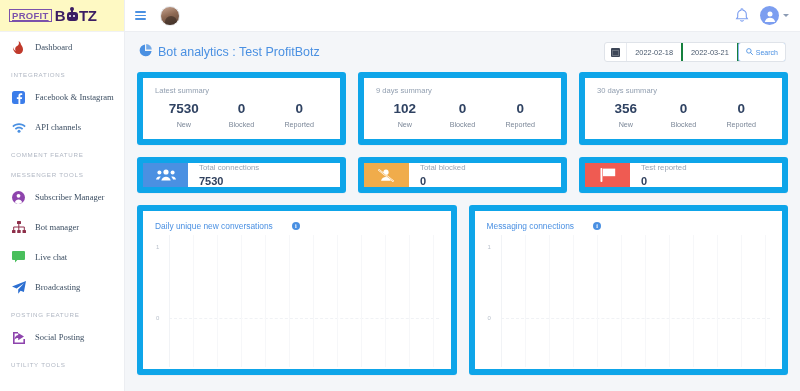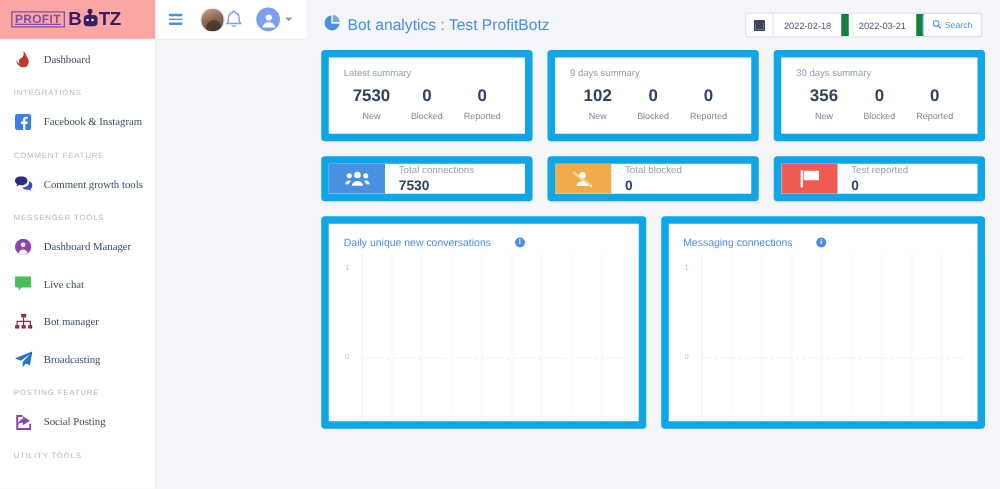--- a/index.html
+++ b/index.html
@@ -15,21 +15,21 @@
   
   .sidebar {
     width: 125px; height: 391px; flex: 0 0 125px;
     background: #ffffff;
     border-right: 1px solid #eceef2;
     display: flex; flex-direction: column;
   }
   .logo-wrap {
     height: 32px; flex: 0 0 32px;
     display: flex; align-items: center; padding-left: 9px;
-    background: #fca5a5;
+    background: #fef9c3;
     border-bottom: 1px solid #f0f1f4;
   }
   .logo { display: flex; align-items: center; gap: 3px; }
   .logo-profit {
     font-size: 9.5px; font-weight: bold; letter-spacing: .3px;
     color: #7b52ab; border: 1.4px solid #7b52ab;
     padding: 0px 2px 0 2px; line-height: 11px;
     text-decoration: underline;
   }
   .logo-botz {
@@ -71,21 +71,21 @@
     width: 15px; height: 15px; flex: 0 0 15px;
     display: flex; align-items: center; justify-content: center;
   }
   .nav-group {
     font-size: 6.2px; letter-spacing: .7px; color: #b0b7c3;
     text-transform: uppercase; padding: 9px 0 4px 11px;
     font-weight: normal;
   }
 
   
-  .main { flex: 1 1 auto; display: flex; min-width: 0; }
+  .main { flex: 1 1 auto; display: flex; flex-direction: column; min-width: 0; }
   .topbar {
     height: 32px; flex: 0 0 32px; background: #ffffff;
     border-bottom: 1px solid #eceef2;
     display: flex; align-items: center; padding: 0 11px 0 10px;
   }
   .hamburger { display: flex; flex-direction: column; gap: 2px; cursor: pointer; }
   .hamburger span { display: block; width: 11px; height: 1.6px; background: #4a90e2; border-radius: 1px; }
   .avatar-photo {
     width: 20px; height: 20px; border-radius: 50%;
     margin-left: 14px; overflow: hidden;
@@ -127,21 +127,21 @@
     display: flex; align-items: stretch; height: 20px;
     border: 1px solid #dfe3e9; border-radius: 3px; overflow: hidden;
     background: #fff;
   }
   .dr-cal {
     width: 22px; display: flex; align-items: center; justify-content: center;
     border-right: 1px solid #e7eaef; cursor: pointer;
   }
   .dr-date {
     display: flex; align-items: center; padding: 0 8px;
-    font-size: 7.4px; color: #4a5a6e; border-right: 6px solid #15803d;
+    font-size: 7.4px; color: #4a5a6e; border-right: 2px solid #15803d;
     cursor: pointer; white-space: nowrap;
   }
   .dr-search {
     display: flex; align-items: center; gap: 3px;
     padding: 0 7px; font-size: 7px; color: #4a90e2;
     border: 1px solid #8bb6ef; border-radius: 3px;
     background: #fff; cursor: pointer; margin: -1px;
   }
 
   
@@ -235,62 +235,63 @@
       <div class="nav-group">INTEGRATIONS</div>
       <div class="nav-item">
         <span class="nav-ico">
           <svg width="13" height="13" viewBox="0 0 13 13">
               <rect width="13" height="13" rx="2.5" fill="#3b7dea"></rect>
               <path d="M8.3 13V8.1h1.6l.25-1.9H8.3V5c0-.55.15-.92.94-.92h1V2.38c-.17-.02-.75-.07-1.42-.07-1.4 0-2.37.86-2.37 2.44v1.45H4.85v1.9h1.6V13z" fill="#fff"></path>
             </svg>
         </span>
         <span>Facebook &amp; Instagram</span>
       </div>
+      <div class="nav-item">
+        <span class="nav-ico">
+          <svg width="14" height="11" viewBox="0 0 14 11">
+              <path d="M7 1.2C4.4 1.2 2 2.2.3 3.9l1.2 1.3C2.9 3.8 4.8 3 7 3s4.1.8 5.5 2.2l1.2-1.3C12 2.2 9.6 1.2 7 1.2z" fill="#4a90e2"></path>
+              <path d="M7 4.7c-1.6 0-3.1.6-4.2 1.7l1.2 1.3C4.8 7 5.9 6.5 7 6.5s2.2.5 3 1.2l1.2-1.3C10.1 5.3 8.6 4.7 7 4.7z" fill="#4a90e2"></path>
+              <circle cx="7" cy="9.3" r="1.5" fill="#4a90e2"></circle>
+            </svg>
+        </span>
+        <span>API channels</span>
+      </div>
 
       <div class="nav-group">COMMENT FEATURE</div>
-      <div class="nav-item">
-        <span class="nav-ico">
-          <svg width="14" height="12" viewBox="0 0 14 12">
-              <path d="M5 0C2.2 0 0 1.6 0 3.6c0 1.1.7 2.1 1.7 2.8-.1.6-.5 1.2-.9 1.6.9-.1 1.8-.5 2.4-1 .6.2 1.2.2 1.8.2 2.8 0 5-1.6 5-3.6S7.8 0 5 0z" fill="#2f2a86"></path>
-              <path d="M14 7c0-1.4-1.2-2.6-2.9-3 .1.3.1.6.1.9 0 2.3-2.4 4.1-5.4 4.2.8 1 2.2 1.6 3.8 1.6.5 0 1-.05 1.5-.2.5.4 1.3.8 2 .9-.3-.35-.6-.9-.7-1.4.9-.5 1.6-1.3 1.6-2.2z" fill="#3f49bf"></path>
-            </svg>
-        </span>
-        <span>Comment growth tools</span>
-      </div>
 
       <div class="nav-group">MESSENGER TOOLS</div>
       <div class="nav-item">
         <span class="nav-ico">
           <svg width="13" height="13" viewBox="0 0 13 13">
               <circle cx="6.5" cy="6.5" r="6.5" fill="#8e44ad"></circle>
               <circle cx="6.5" cy="4.8" r="1.9" fill="#fff"></circle>
               <path d="M2.9 11.2c.5-1.7 1.9-2.7 3.6-2.7s3.1 1 3.6 2.7A6.4 6.4 0 016.5 13c-1.4 0-2.6-.7-3.6-1.8z" fill="#fff"></path>
             </svg>
         </span>
-        <span>Dashboard Manager</span>
-      </div>
-      <div class="nav-item">
-        <span class="nav-ico">
-          <svg width="13" height="12" viewBox="0 0 13 12">
-              <path d="M1 0h11a1 1 0 011 1v7a1 1 0 01-1 1H5.3L3 11.6V9H1a1 1 0 01-1-1V1a1 1 0 011-1z" fill="#49bf5c"></path>
-            </svg>
-        </span>
-        <span>Live chat</span>
+        <span>Subscriber Manager</span>
       </div>
       <div class="nav-item">
         <span class="nav-ico">
           <svg width="14" height="12" viewBox="0 0 14 12">
               <rect x="5" y="0" width="4" height="3" rx=".6" fill="#8e2f4a"></rect>
               <rect x="0" y="9" width="3.5" height="3" rx=".6" fill="#8e2f4a"></rect>
               <rect x="5.2" y="9" width="3.5" height="3" rx=".6" fill="#8e2f4a"></rect>
               <rect x="10.5" y="9" width="3.5" height="3" rx=".6" fill="#8e2f4a"></rect>
               <path d="M6.8 3v3H1.7v3M6.8 6v3M6.8 6h5.5v3" stroke="#8e2f4a" stroke-width="1" fill="none"></path>
             </svg>
         </span>
         <span>Bot manager</span>
+      </div>
+      <div class="nav-item">
+        <span class="nav-ico">
+          <svg width="13" height="12" viewBox="0 0 13 12">
+              <path d="M1 0h11a1 1 0 011 1v7a1 1 0 01-1 1H5.3L3 11.6V9H1a1 1 0 01-1-1V1a1 1 0 011-1z" fill="#49bf5c"></path>
+            </svg>
+        </span>
+        <span>Live chat</span>
       </div>
       <div class="nav-item">
         <span class="nav-ico">
           <svg width="14" height="13" viewBox="0 0 14 13">
               <path d="M14 0L0 5.6l4.6 1.9L12 2.2 6.2 8.4v4.3l2.4-3 3.3 1.4z" fill="#2c6fd1"></path>
             </svg>
         </span>
         <span>Broadcasting</span>
       </div>
 

